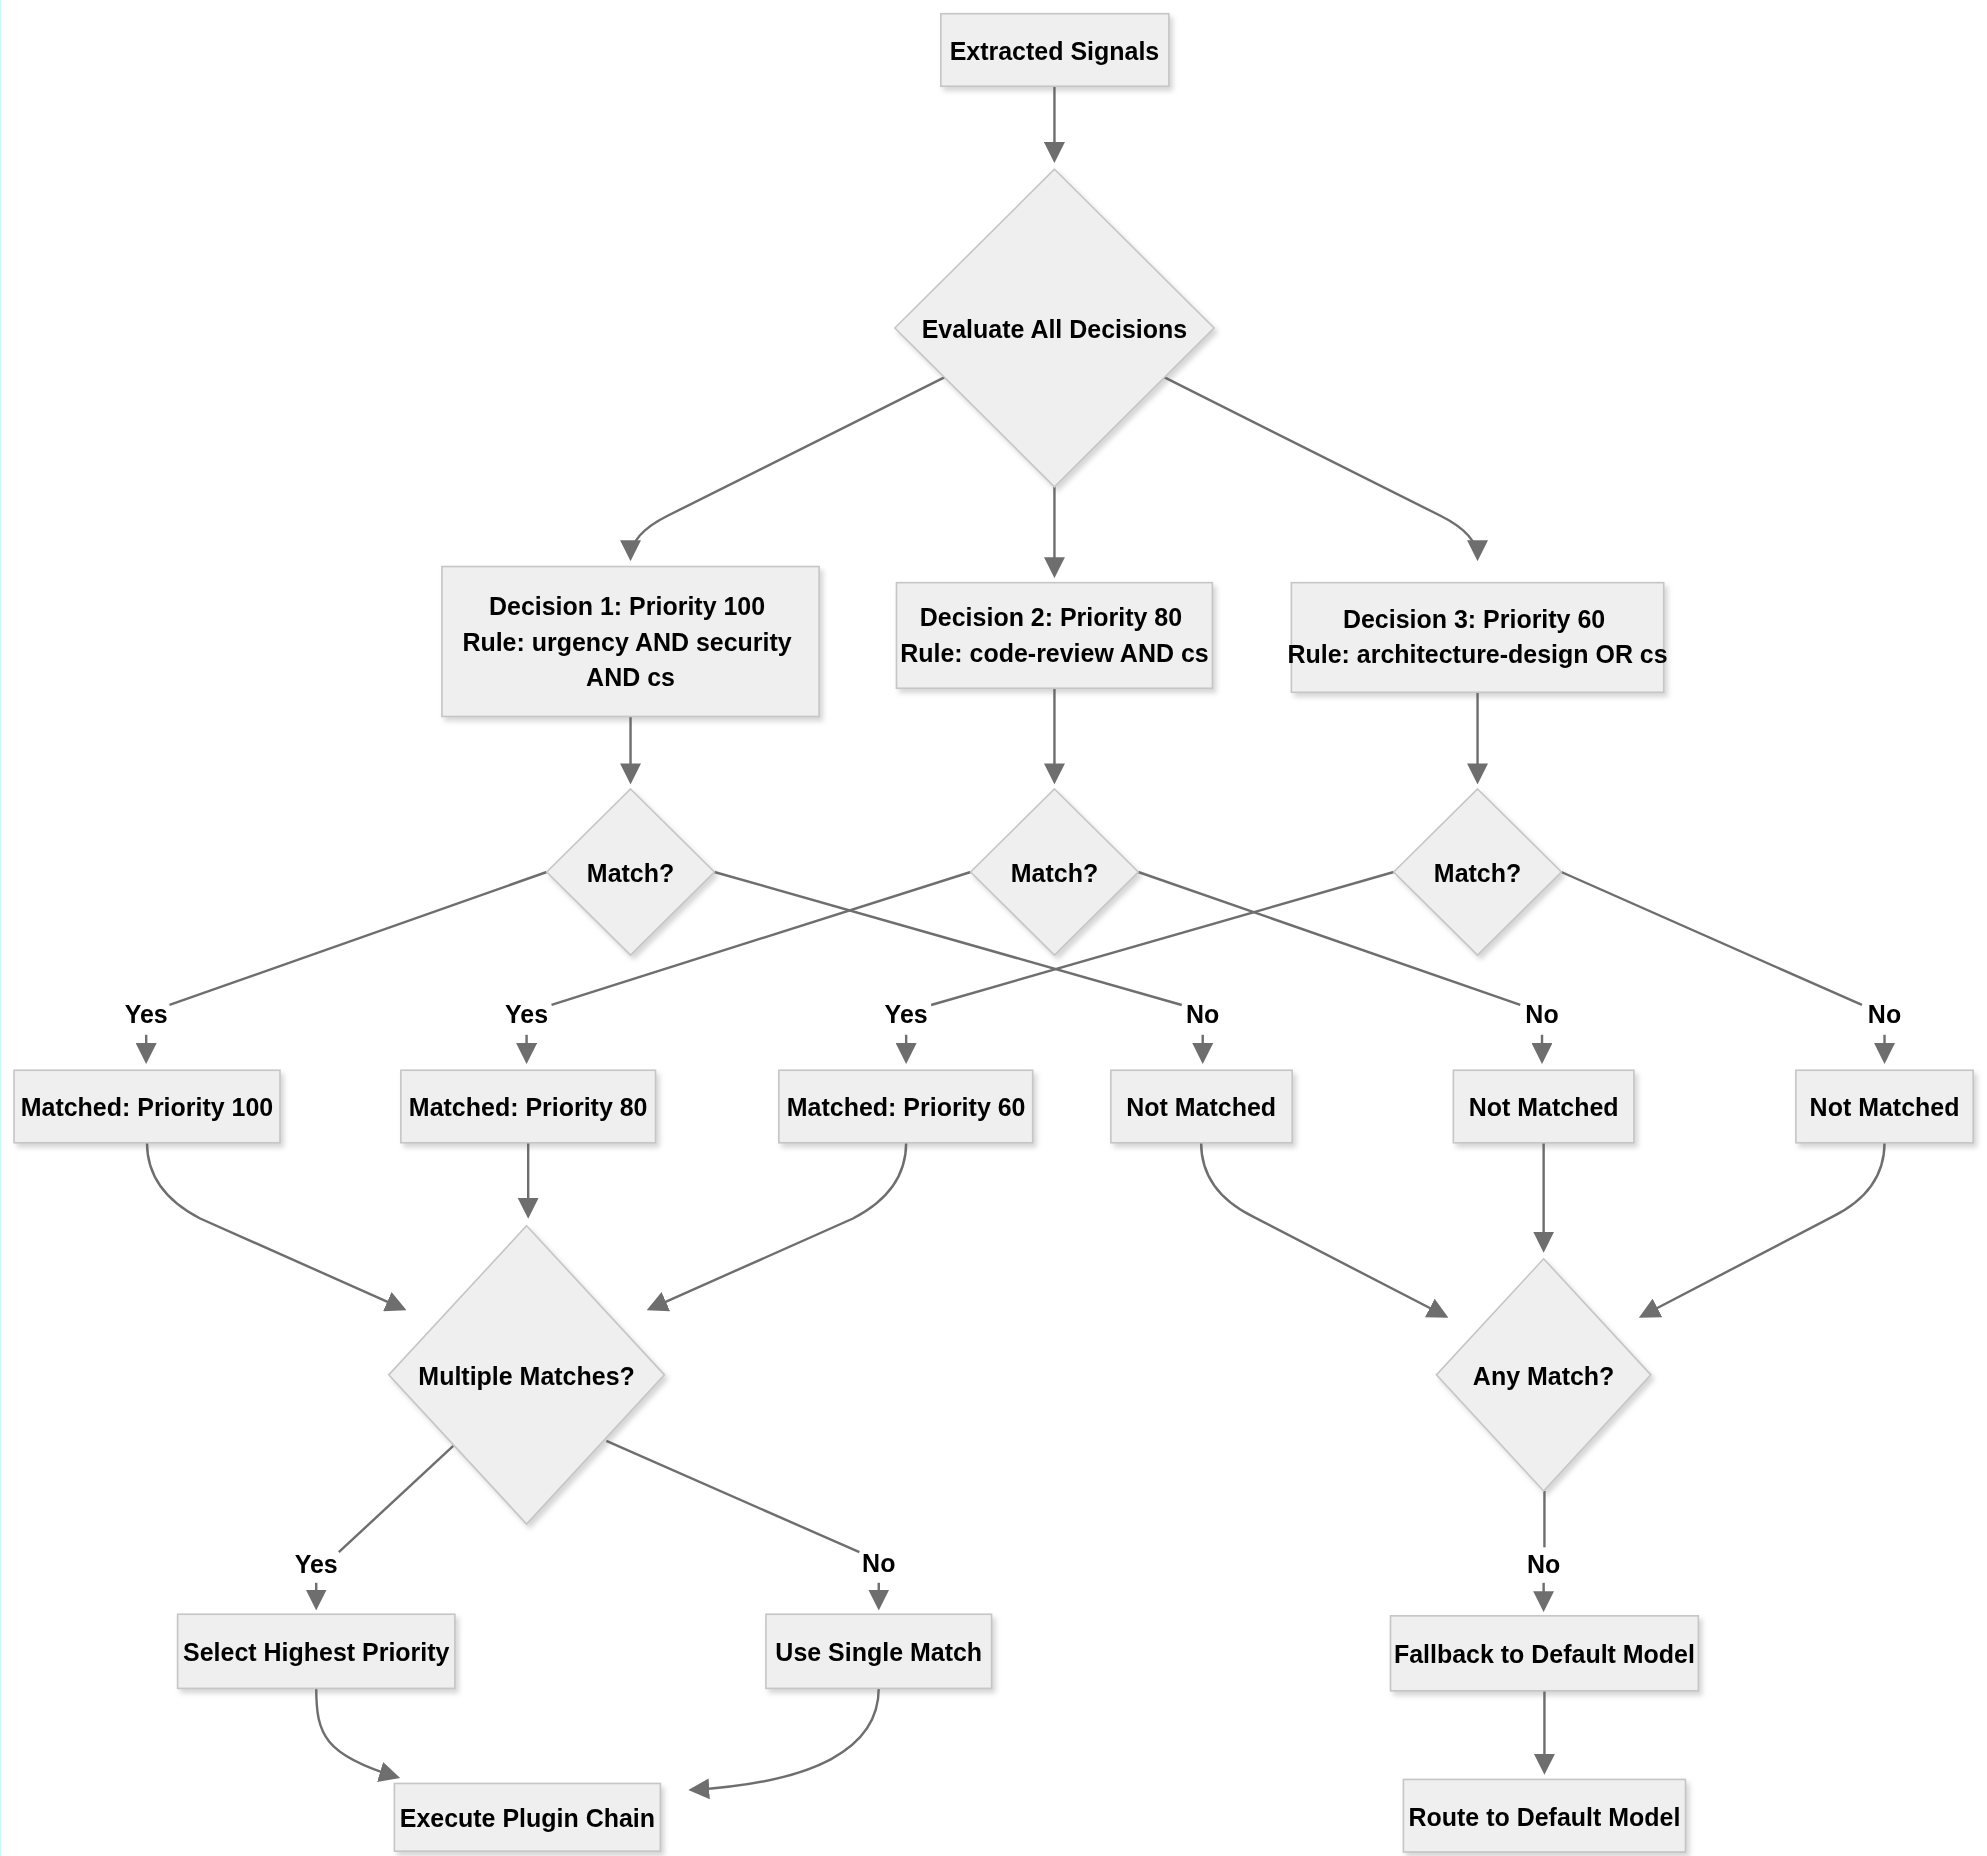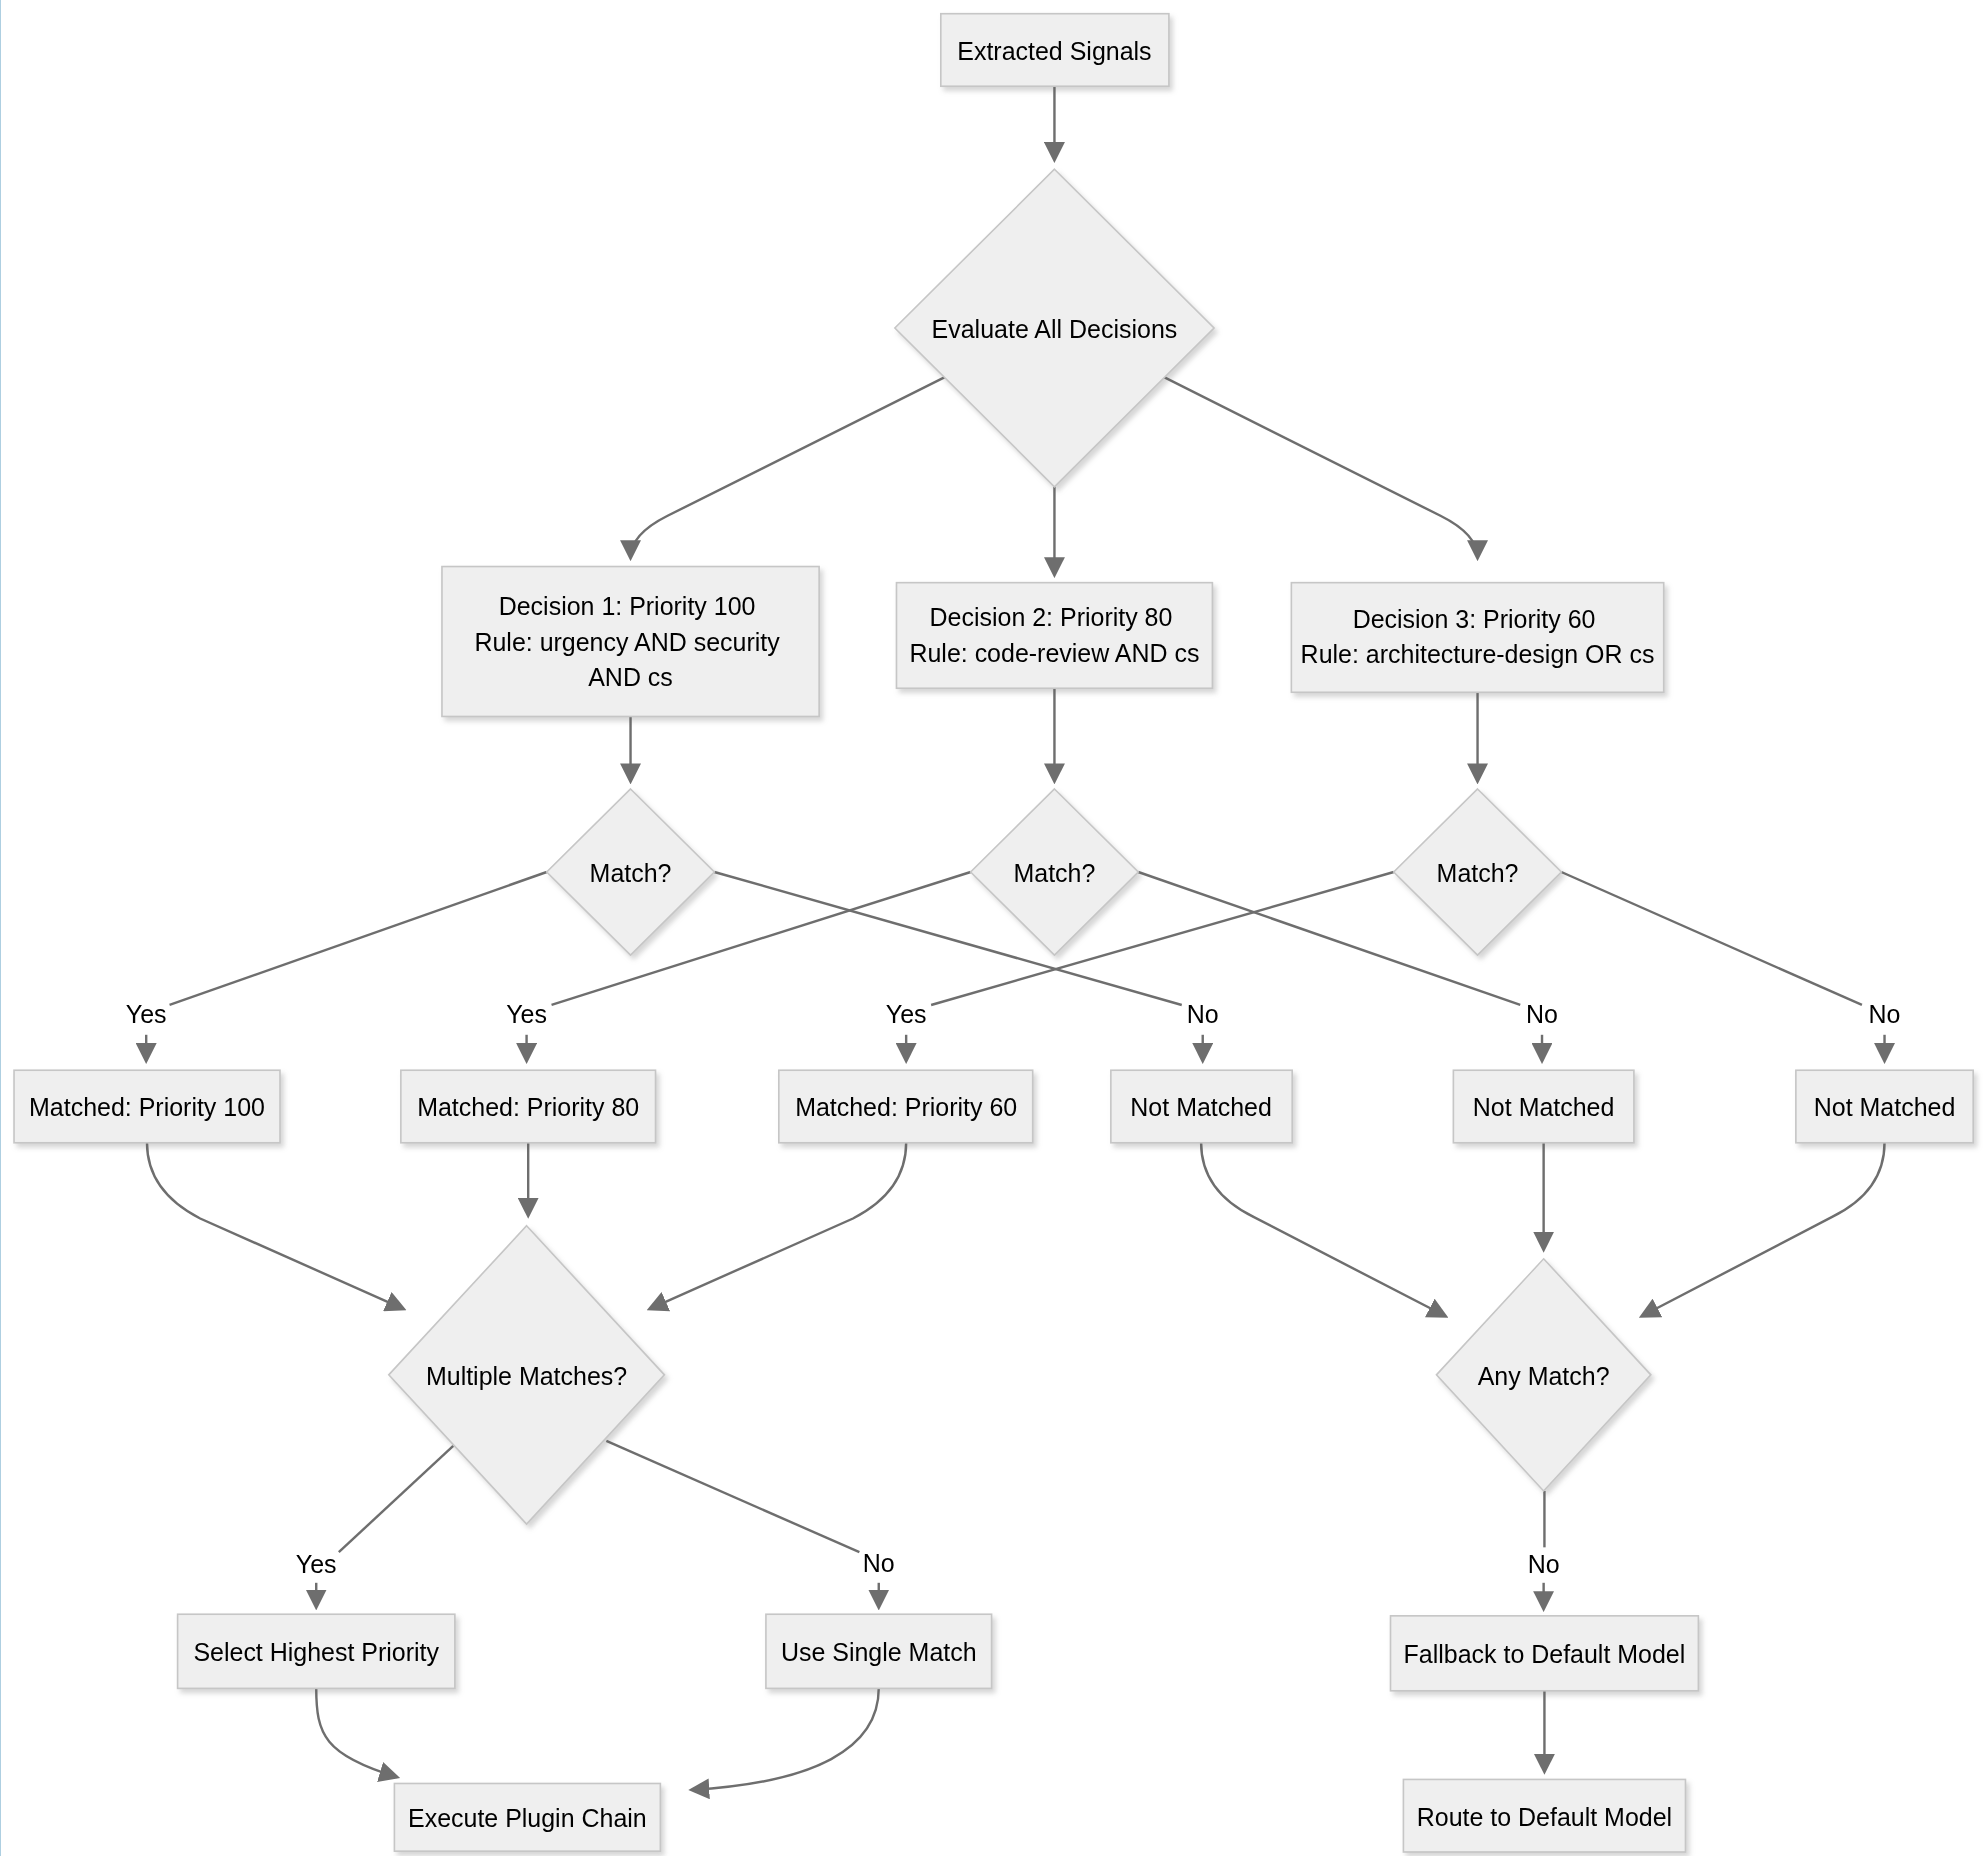--- a/index.html
+++ b/index.html
@@ -1,16 +1,16 @@
 <!DOCTYPE html>
 <html style="font-size:13px"><head>
 <meta charset="utf-8">
 <style>
   html, body { margin: 0; padding: 0; background: #ffffff; }
-  .stage { width: 1988px; height: 1856px; position: relative; background: #0369a1; }
+  .stage { width: 1988px; height: 1856px; position: relative; background: #5eead4; font-weight: bold; }
   svg { display: block; }
   .node {
     fill: #efefef;
     stroke: #c6c6c6;
     stroke-width: 2;
     filter: drop-shadow(4px 5px 3px rgba(90,90,90,0.25));
   }
   .edge {
     stroke: #6e6e6e;
     stroke-width: 3;

